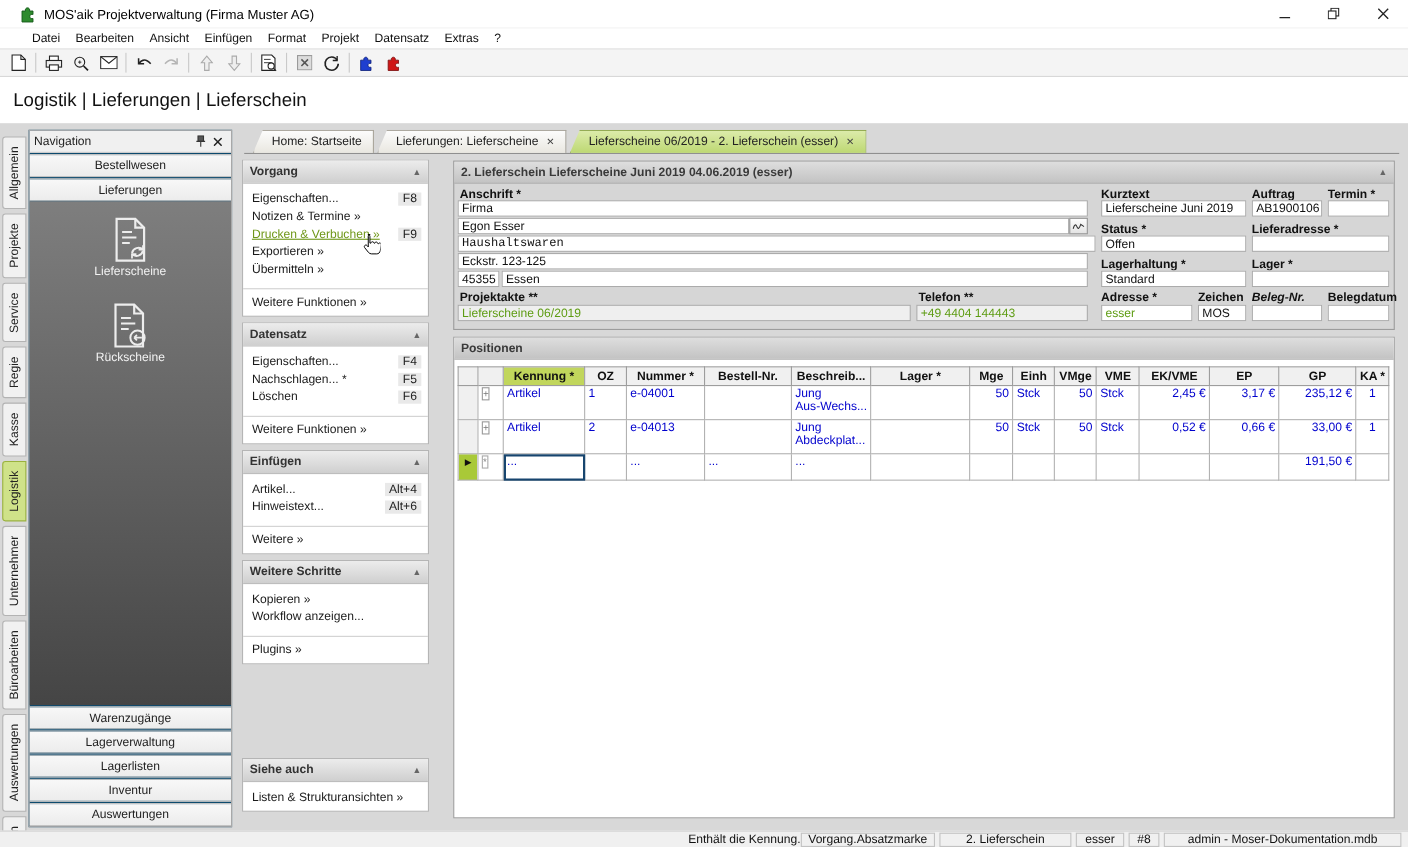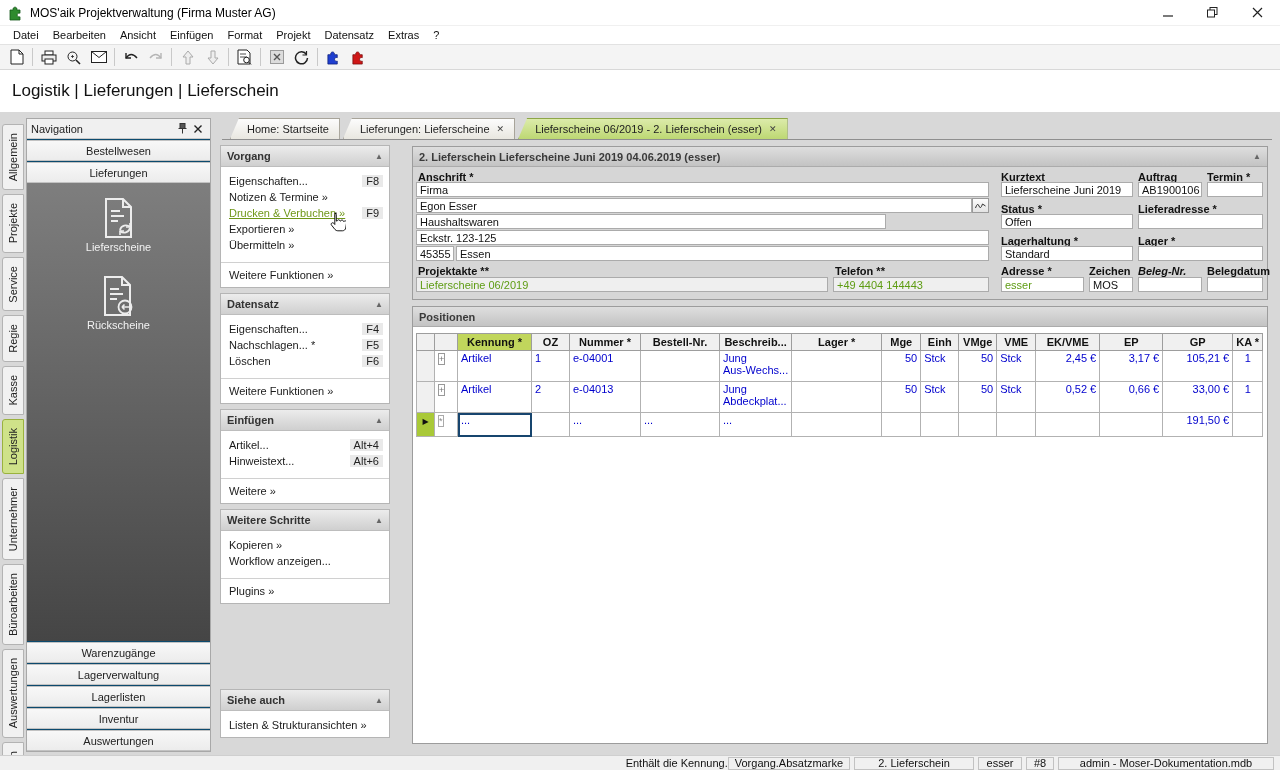--- a/index.html
+++ b/index.html
@@ -1,28 +1,28 @@
 <!DOCTYPE html>
 <html><head>
 <meta charset="utf-8">
 <style>
   * { margin:0; padding:0; box-sizing:border-box; }
   html,body { width:1280px; height:770px; overflow:hidden; }
   body { font-family:"Liberation Sans","DejaVu Sans",sans-serif; font-size:11px; color:#1a1a1a; background:#fff; }
   .app { position:relative; width:1280px; height:770px; background:#fff; }
 
   
-  .titlebar { position:absolute; left:0; top:0; width:1280px; height:26px; background:#fff; display:flex; align-items:center; border-bottom:1px solid #f0f0f0;}
+  .titlebar { position:absolute; left:0; top:0; width:1280px; height:26px; background:#fff; display:flex; align-items:center; border-bottom:1px solid #f0f0f0;padding-left:10px;}
   .titlebar .app-icon { margin:0 6px 0 8px; width:16px; height:16px; }
   .titlebar .title { font-size:12px; color:#000; }
   .win-controls { margin-left:auto; display:flex; height:100%; }
   .win-btn { width:45px; height:100%; display:flex; align-items:center; justify-content:center; color:#222; font-size:12px; }
 
   
-  .menubar { position:absolute; left:0; top:26px; width:1280px; height:18px; background:#fff; display:flex; align-items:center; padding-left:6px; }
+  .menubar { position:absolute; left:0; top:26px; width:1280px; height:18px; background:#fff; display:flex; align-items:center; padding-left:22px; }
   .menu-item { padding:2px 7px; color:#111; }
 
   
   .toolbar { position:absolute; left:0; top:44px; width:1280px; height:26px; background:#f4f4f4; border-top:1px solid #e2e2e2; border-bottom:1px solid #d8d8d8; display:flex; align-items:center; padding-left:4px; }
   .tb-btn { width:25px; height:22px; display:flex; align-items:center; justify-content:center; }
   .tb-sep { width:1px; height:18px; background:#c9c9c9; margin:0 3px; }
 
   
   .breadcrumb { position:absolute; left:0; top:70px; width:1256px; height:42px; background:#fff; display:flex; align-items:center; padding-left:12px; font-size:17px; color:#111; }
 
@@ -435,21 +435,21 @@
         <span class="collapse-icon">▲</span>
       </div>
       <span class="flabel" style="left:5px; top:24px;">Anschrift *</span>
       <div class="ffield" style="left:3px; top:35px; width:573px;">Firma</div>
       <div class="ffield" style="left:3px; top:51px; width:556px;">Egon Esser</div>
       <div class="fbtn" style="left:559px; top:51px;">
         <svg width="11" height="8" viewBox="0 0 11 8" fill="none" stroke="#333">
             <path d="M0.5 6 q2 -6 3.5 -2 t3.5 -2 l3 2"></path>
           </svg>
       </div>
-      <div class="ffield" style="left:3px; top:67px; width:470px;">Haushaltswaren</div>
+      <div class="ffield" style="left:3px; top:67px; width:580px;font-family:Liberation Mono, monospace;">Haushaltswaren</div>
       <div class="ffield" style="left:3px; top:83px; width:573px;">Eckstr. 123-125</div>
       <div class="ffield" style="left:3px; top:99px; width:38px;">45355</div>
       <div class="ffield" style="left:43px; top:99px; width:533px;">Essen</div>
 
       <span class="flabel" style="left:5px; top:118px;">Projektakte **</span>
       <div class="ffield readonly green" style="left:3px; top:130px; width:412px;">Lieferscheine 06/2019</div>
       <span class="flabel" style="left:422px; top:118px;">Telefon **</span>
       <div class="ffield readonly green" style="left:420px; top:130px; width:156px;">+49 4404 144443</div>
 
       <span class="flabel" style="left:588px; top:24px;">Kurztext</span>
@@ -534,21 +534,21 @@
                 <div>Jung</div>
                 <div>Aus-Wechs...</div>
               </td>
             <td></td>
             <td class="num">50</td>
             <td>Stck</td>
             <td class="num">50</td>
             <td>Stck</td>
             <td class="num">2,45 €</td>
             <td class="num">3,17 €</td>
-            <td class="num">105,21 €</td>
+            <td class="num">235,12 €</td>
             <td class="ctr">1</td>
           </tr>
           <tr style="height:31px;">
             <td class="rowsel"></td>
             <td><span class="expand-box"></span></td>
             <td>Artikel</td>
             <td>2</td>
             <td>e-04013</td>
             <td></td>
             <td>

